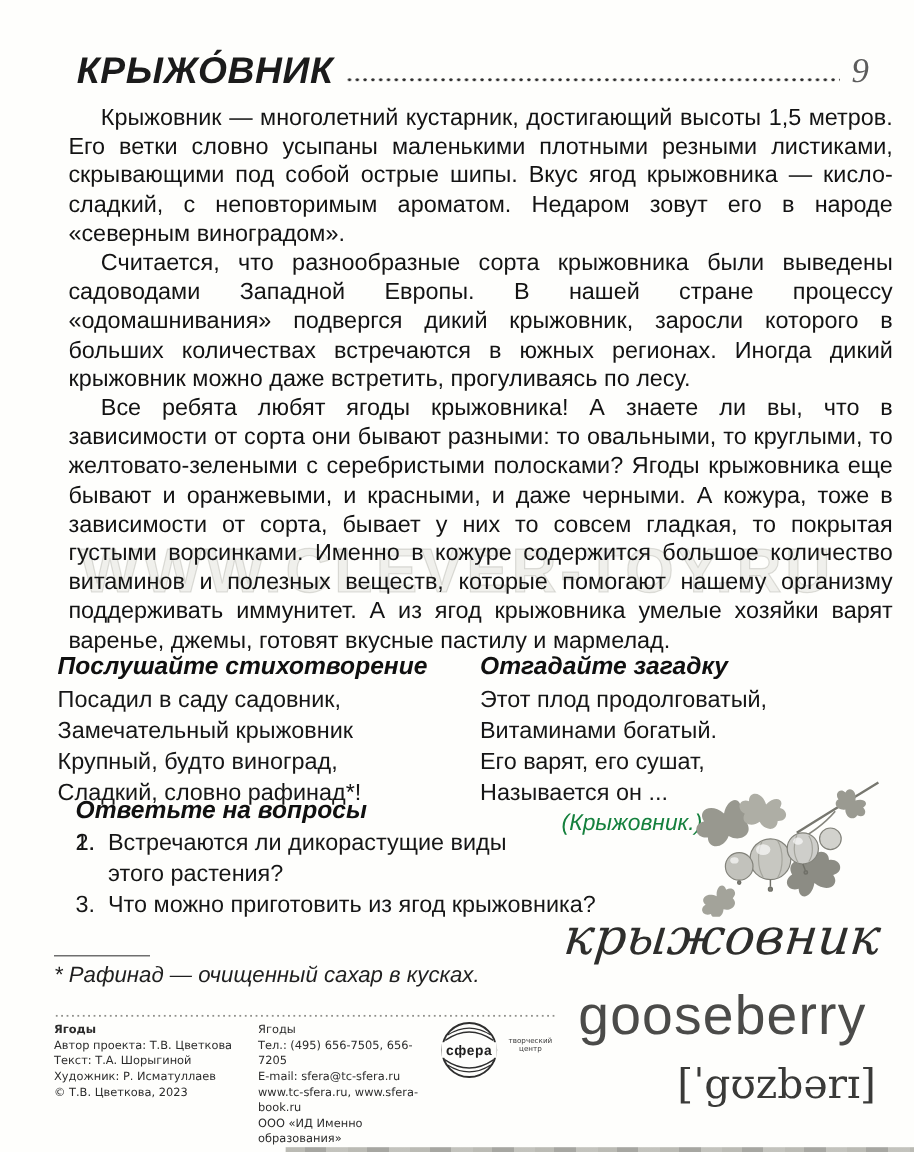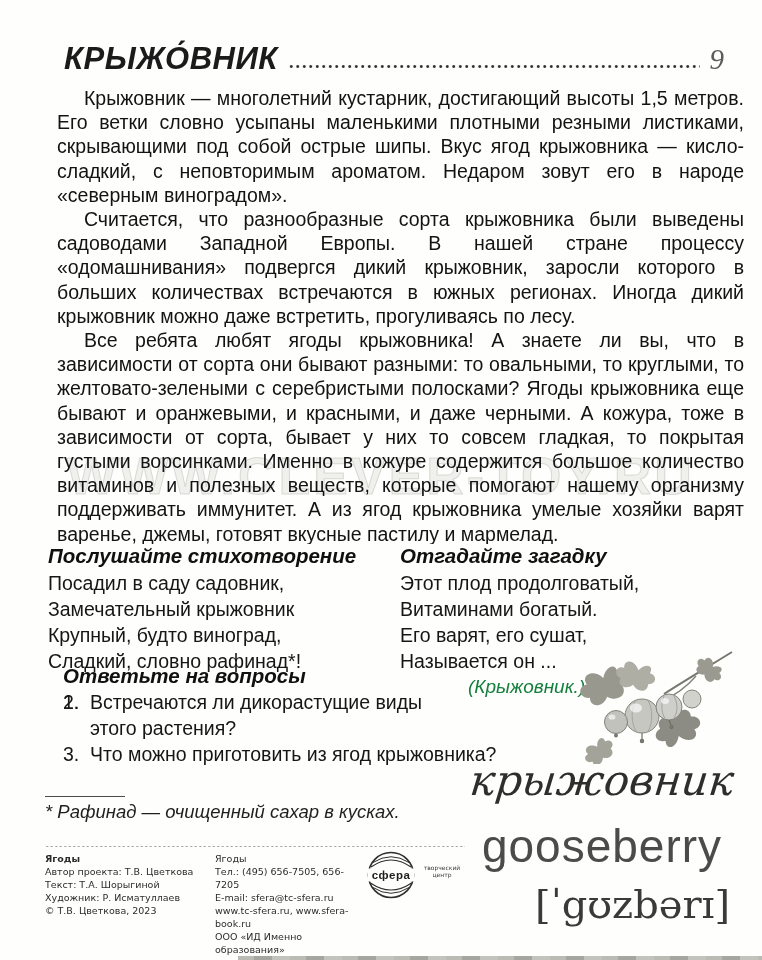--- a/index.html
+++ b/index.html
@@ -52,21 +52,21 @@
      font-size:6px;line-height:7px;color:#3a3a3a;}
 
   
   .illus{position:absolute;left:546px;top:646px;width:192px;height:118px;}
   .vocab-ru{position:absolute;left:468px;top:756px;width:268px;text-align:center;
      font-family:"DejaVu Serif",serif;font-style:italic;font-size:42px;line-height:50px;color:#2e2e2c;
      transform:skewX(-6deg);}
   .vocab-en{position:absolute;left:468px;top:818px;width:268px;text-align:center;
      font-size:46px;line-height:56px;letter-spacing:1px;color:#4b4b49;}
   .vocab-ipa{position:absolute;left:480px;top:884px;width:250px;text-align:right;padding-right:4px;
-     font-family:"DejaVu Serif",serif;font-size:40px;line-height:40px;color:#3a3a38;}
+     font-family:"DejaVu Serif",serif;font-size:34px;line-height:40px;color:#3a3a38;}
 
   
   .watermark{position:absolute;left:0;right:0;top:446px;text-align:center;pointer-events:none;
      font-weight:700;font-size:52px;letter-spacing:3px;
      color:rgba(168,168,156,.16);-webkit-text-stroke:1px rgba(150,150,138,.30);}
   .edgestrip{position:absolute;left:238px;right:0;bottom:0;height:4px;opacity:.8;
      background:repeating-linear-gradient(90deg,#aaaaa2 0 16px,#90908a 16px 34px,#b4b4ad 34px 52px);}
 </style>
 </head>
 <body>

